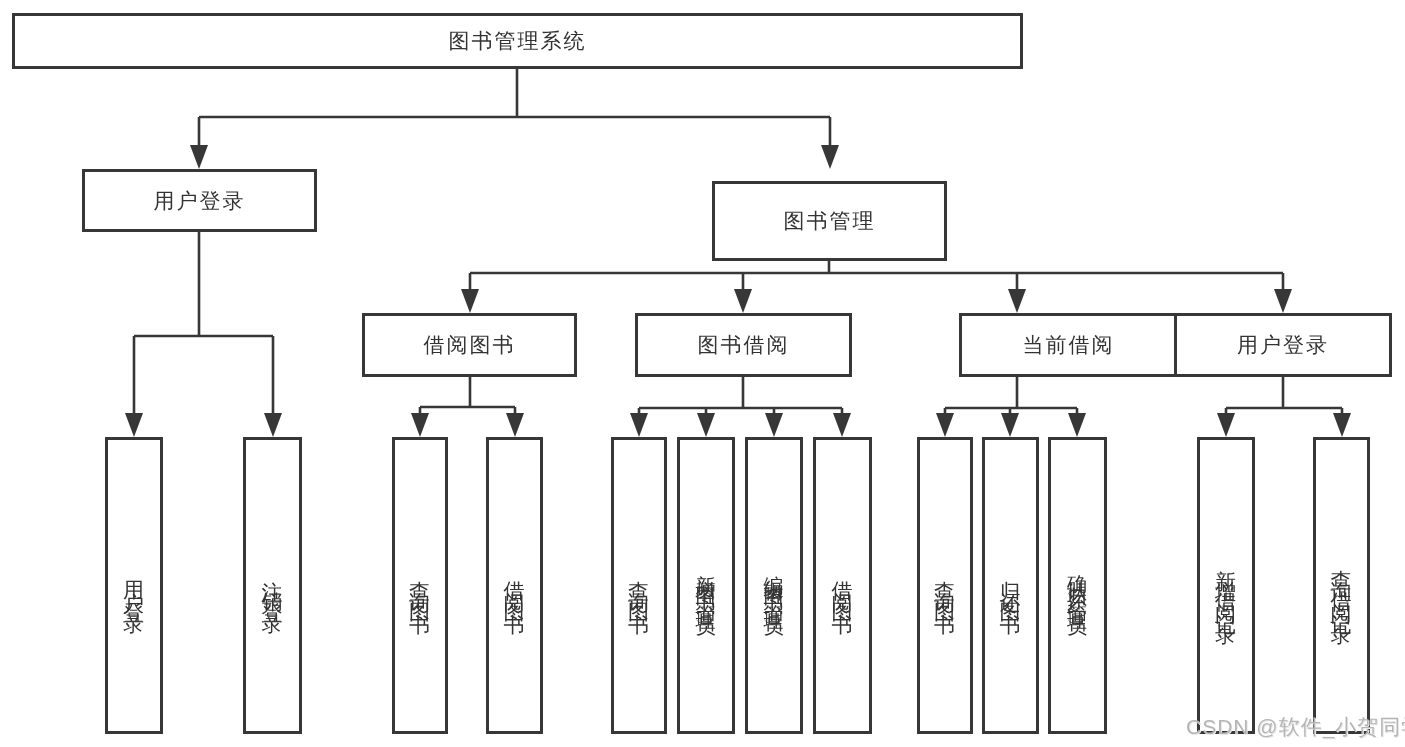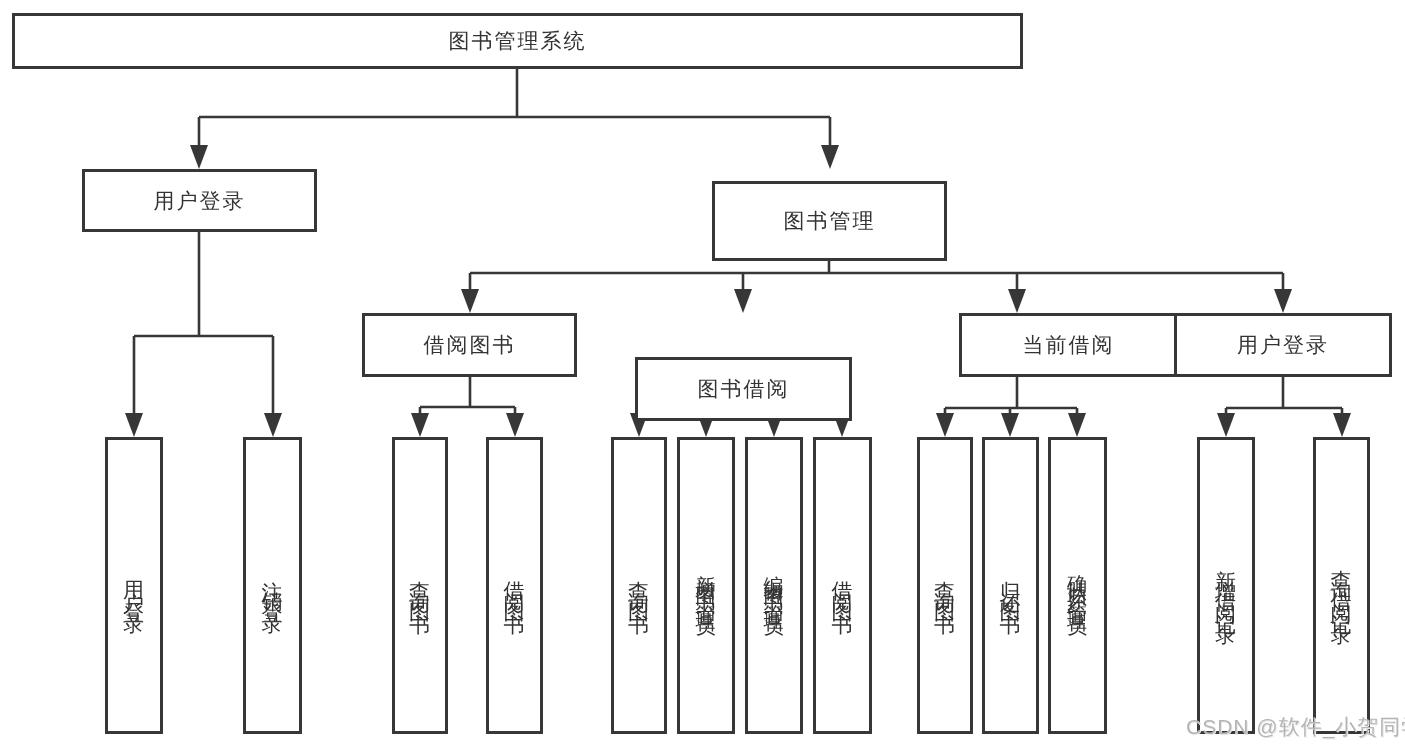--- a/index.html
+++ b/index.html
@@ -125,21 +125,21 @@
       <polygon points="1342,437 1333,413 1351,413"></polygon>
     </g>
   </svg>
 
   <div class="node hlabel root">图书管理系统</div>
 
   <div class="node hlabel" style="left:82px; top:169px; width:235px; height:63px;">用户登录</div>
   <div class="node hlabel" style="left:712px; top:181px; width:235px; height:80px;">图书管理</div>
 
   <div class="node hlabel" style="left:362px; top:313px; width:215px; height:64px;">借阅图书</div>
-  <div class="node hlabel" style="left:635px; top:313px; width:217px; height:64px;margin-top:44px;">图书借阅</div>
+  <div class="node hlabel" style="left:635px; top:313px; width:217px; height:64px;">图书借阅</div>
   <div class="node hlabel" style="left:959px; top:313px; width:219px; height:64px;">当前借阅</div>
   <div class="node hlabel" style="left:1174px; top:313px; width:218px; height:64px;">用户登录</div>
 
   <div class="node leaf" style="left:105px; width:58px;">
     <span class="vtext">用户登录</span>
   </div>
   <div class="node leaf" style="left:243px; width:59px;">
     <span class="vtext">注销登录</span>
   </div>
 

